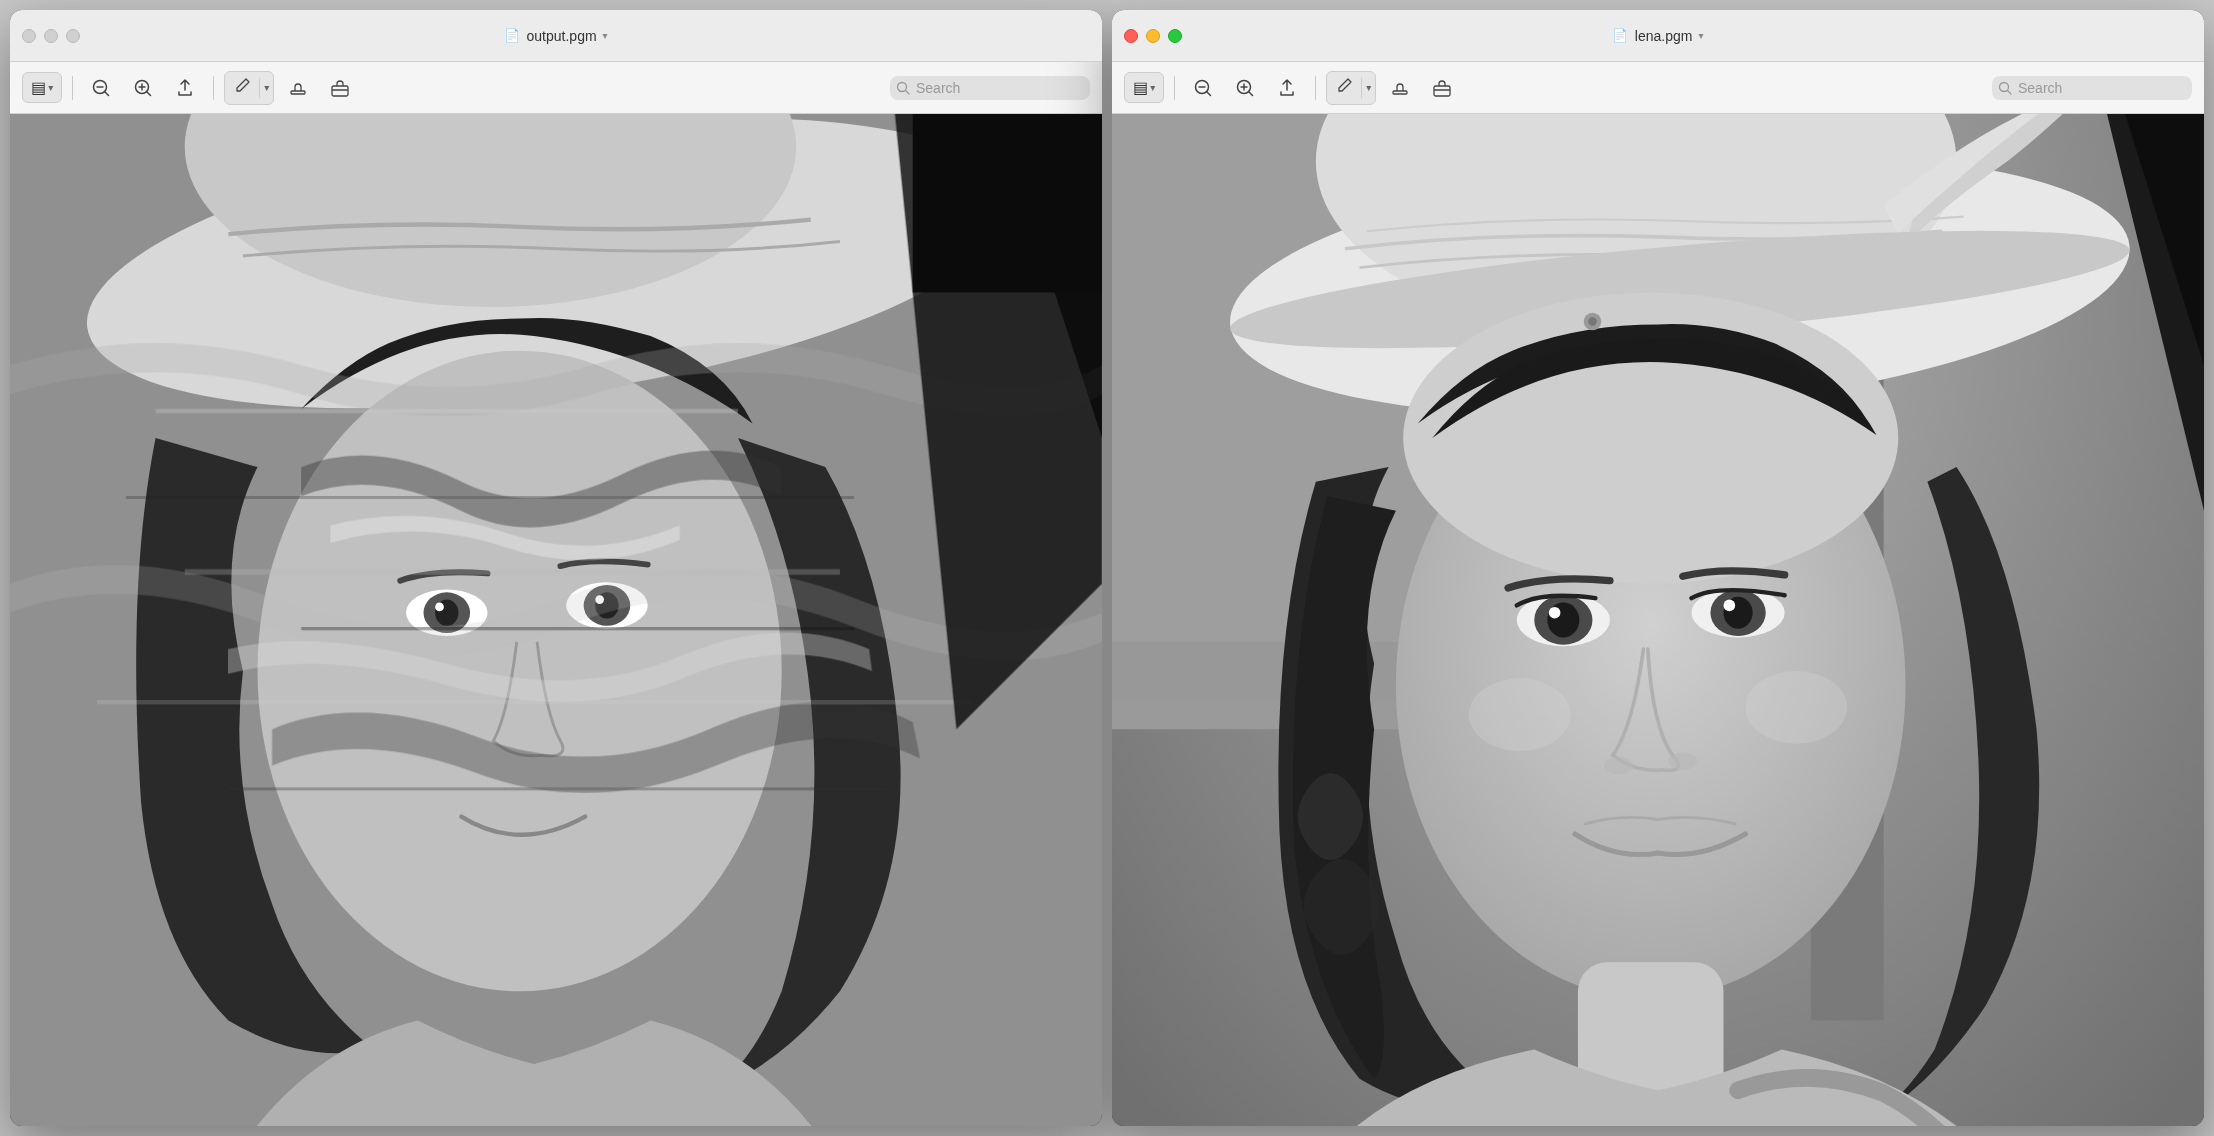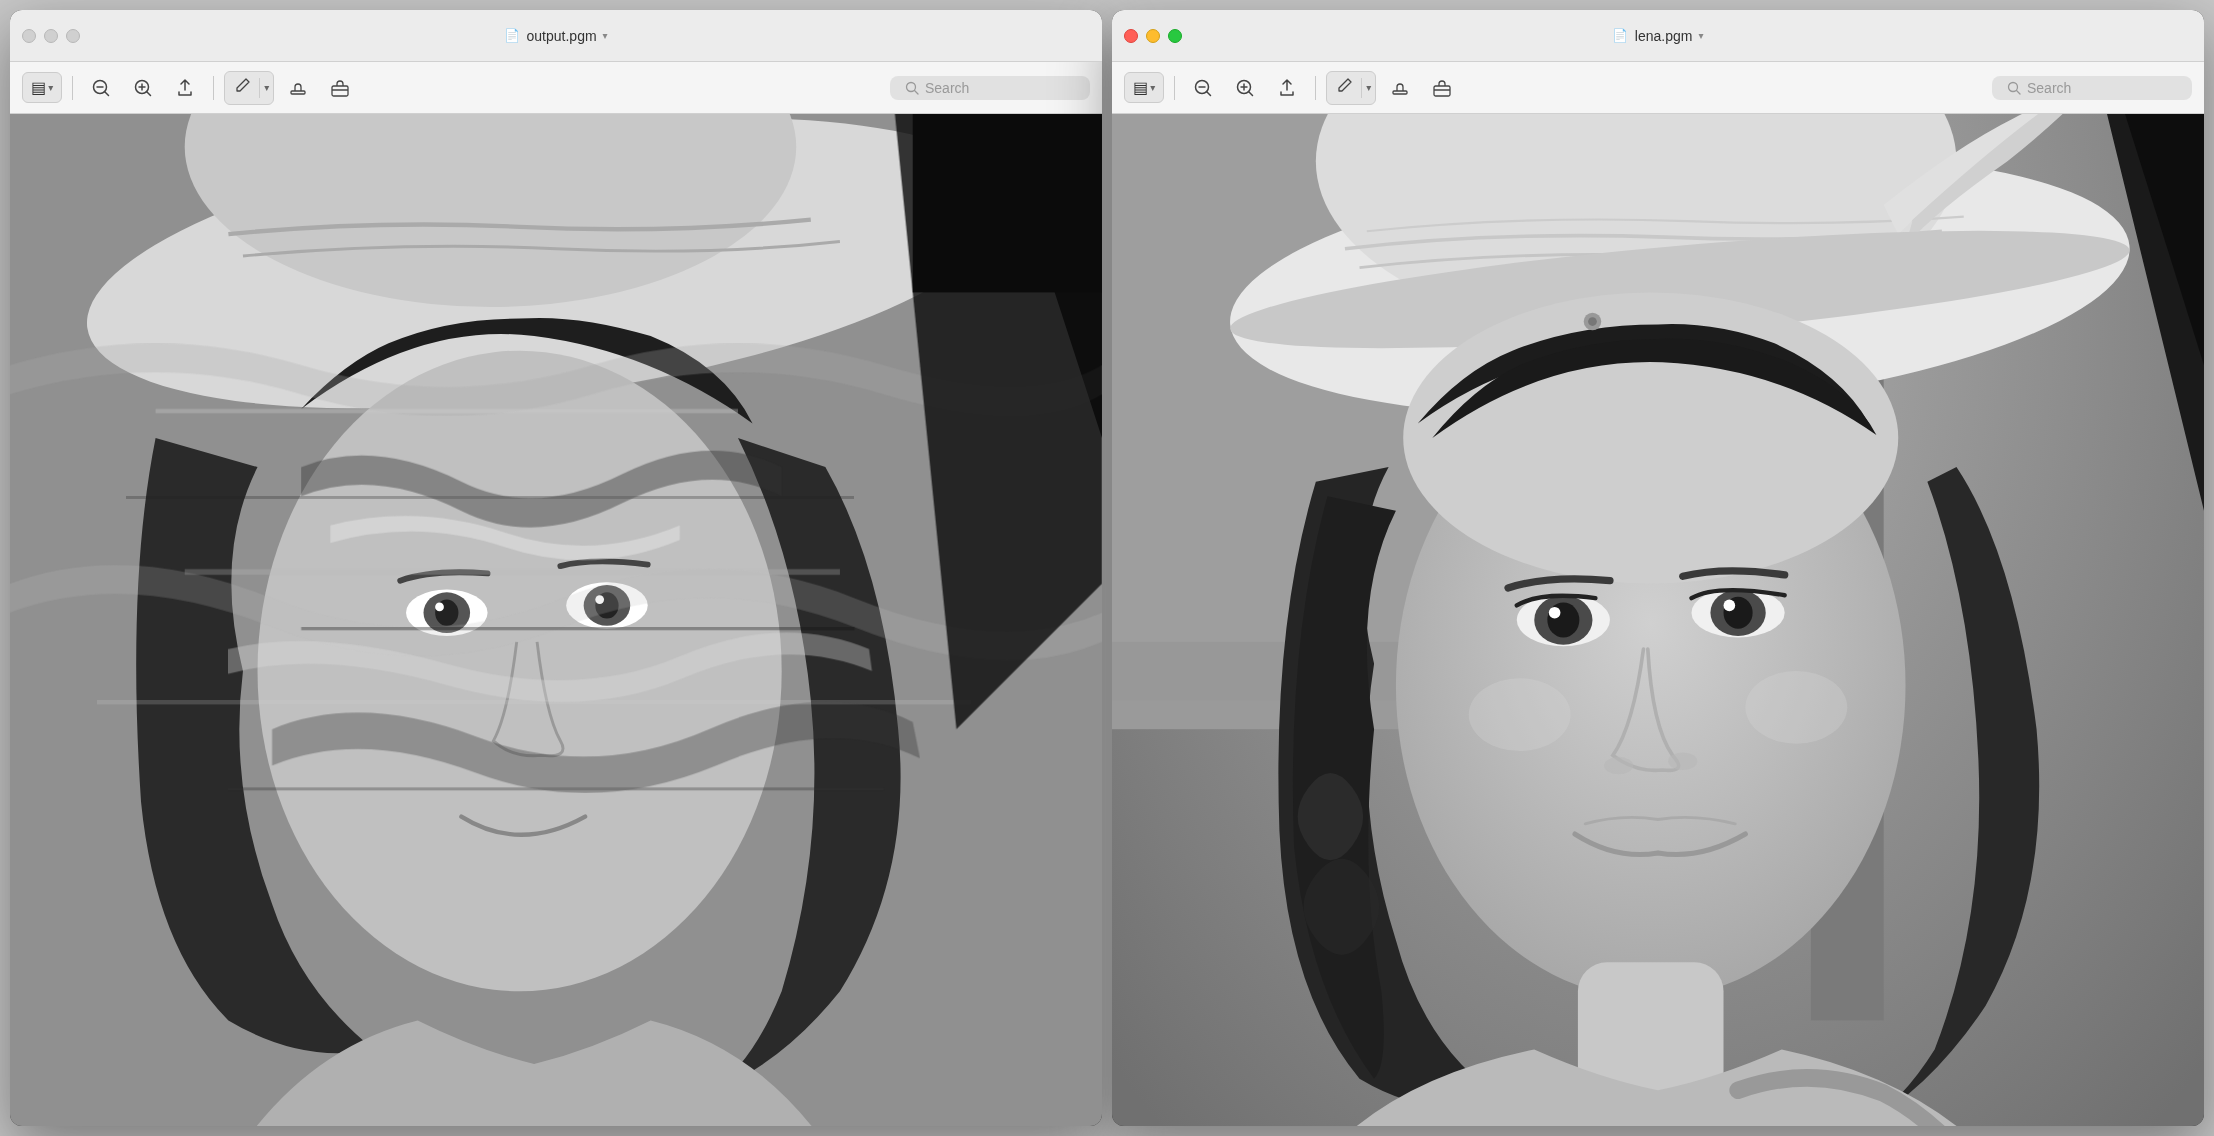--- a/index.html
+++ b/index.html
@@ -113,21 +113,21 @@
       background: #c8c8c8;
       margin: 0 4px;
     }
 
     .search-field {
       margin-left: auto;
       display: flex;
       align-items: center;
       background: rgba(0,0,0,0.08);
       border-radius: 8px;
-      padding: 4px 15px;
+      padding: 4px 6px;
       gap: 6px;
       min-width: 200px;
     }
 
     .search-input {
       background: none;
       border: none;
       outline: none;
       font-size: 14px;
       color: #333;

